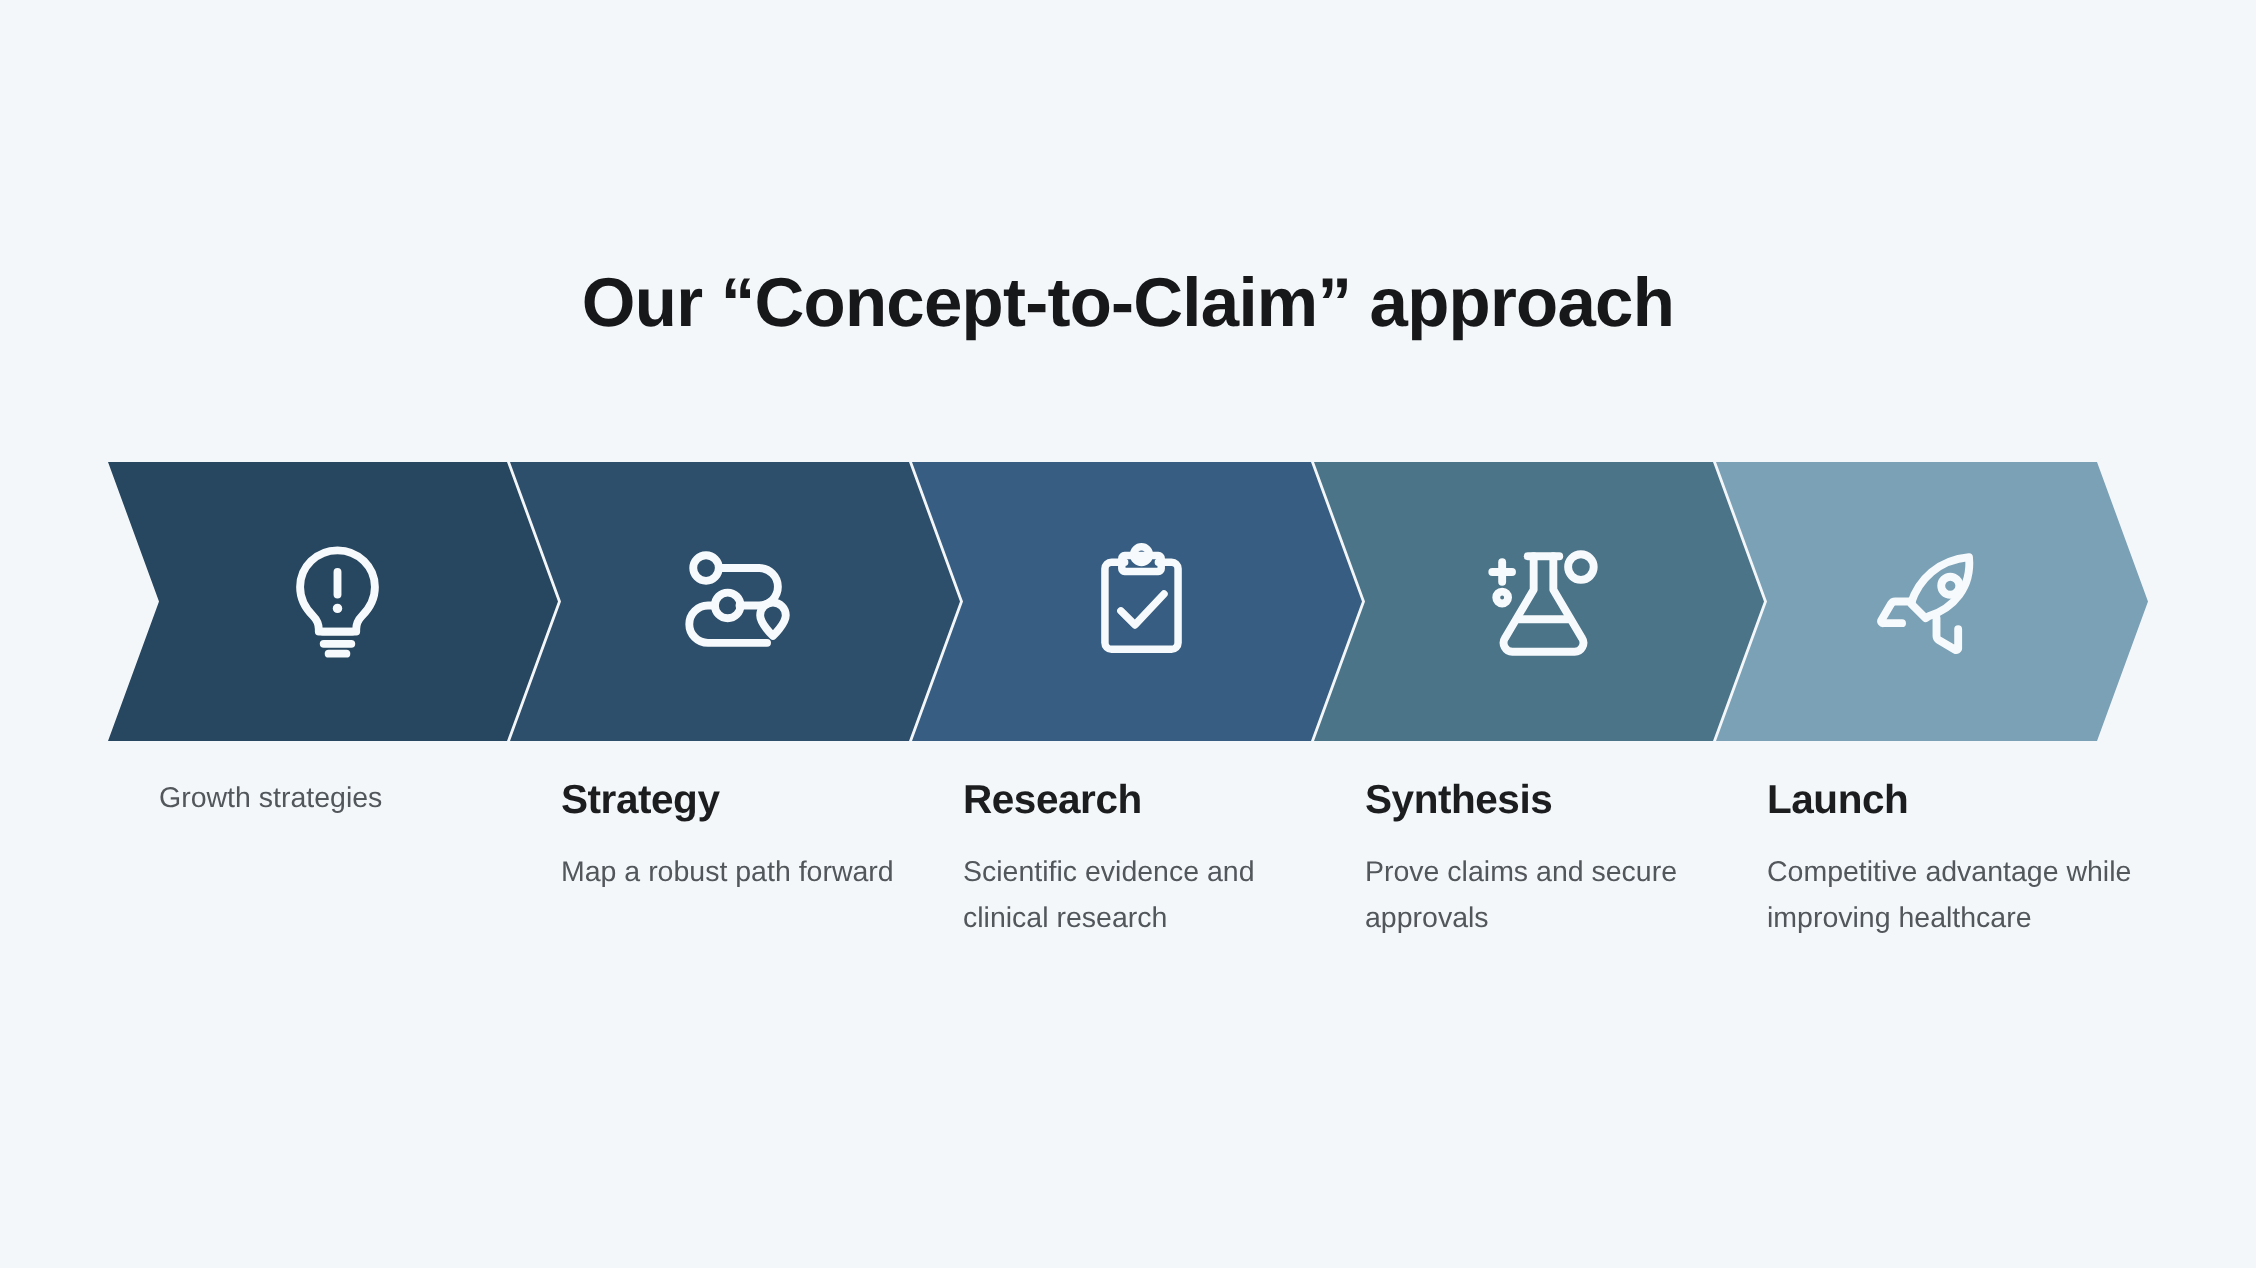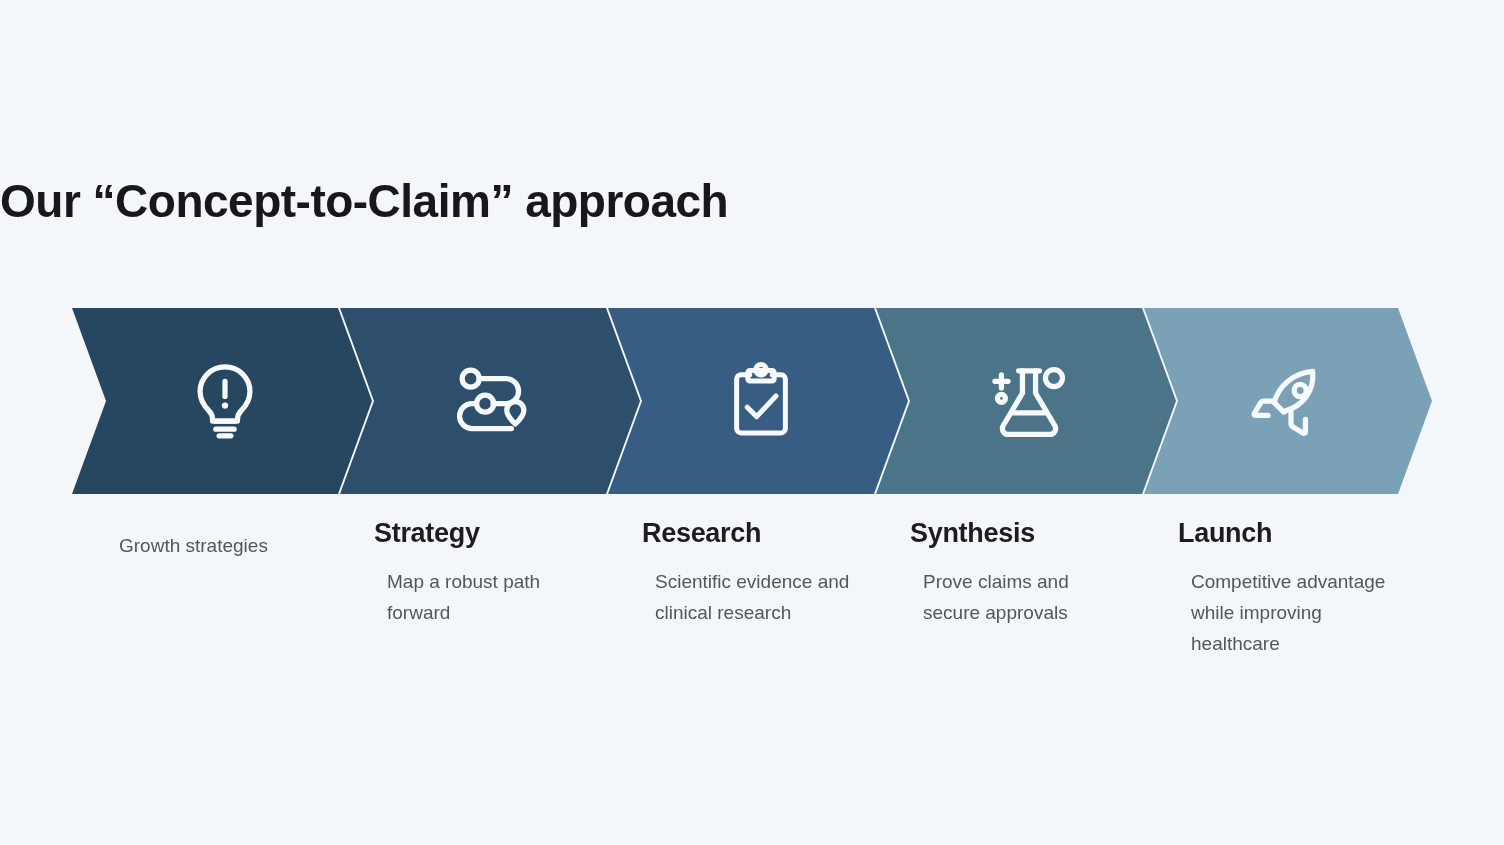--- a/index.html
+++ b/index.html
@@ -10,20 +10,21 @@
     background: #f4f7fa;
     font-family: "Liberation Sans", sans-serif;
     overflow: hidden;
     position: relative;
   }
 
   #page-title {
     position: absolute;
     left: 0; right: 0;
     top: 176px;
+    text-align: center;
     font-size: 46px;
     font-weight: bold;
     color: #17181a;
     letter-spacing: -0.5px;
     line-height: 1.1;
   }
 
   #flow {
     position: absolute;
     left: 72px;
@@ -67,21 +68,21 @@
     font-weight: bold;
     color: #1c1d1f;
     letter-spacing: -0.3px;
     margin: 0 0 18px 0;
     white-space: nowrap;
   }
   .caption .desc {
     font-size: 19px;
     color: #52575c;
     line-height: 1.62;
-    margin: 13px;
+    margin: 0;
   }
 </style>
 </head>
 <body style="background: rgb(244, 247, 250);">
 
 <div id="page-title">Our “Concept-to-Claim” approach</div>
 
 <div id="flow">
 
   <div class="band" style="left: 0px; width: 300px; background: rgb(39, 70, 95);">

